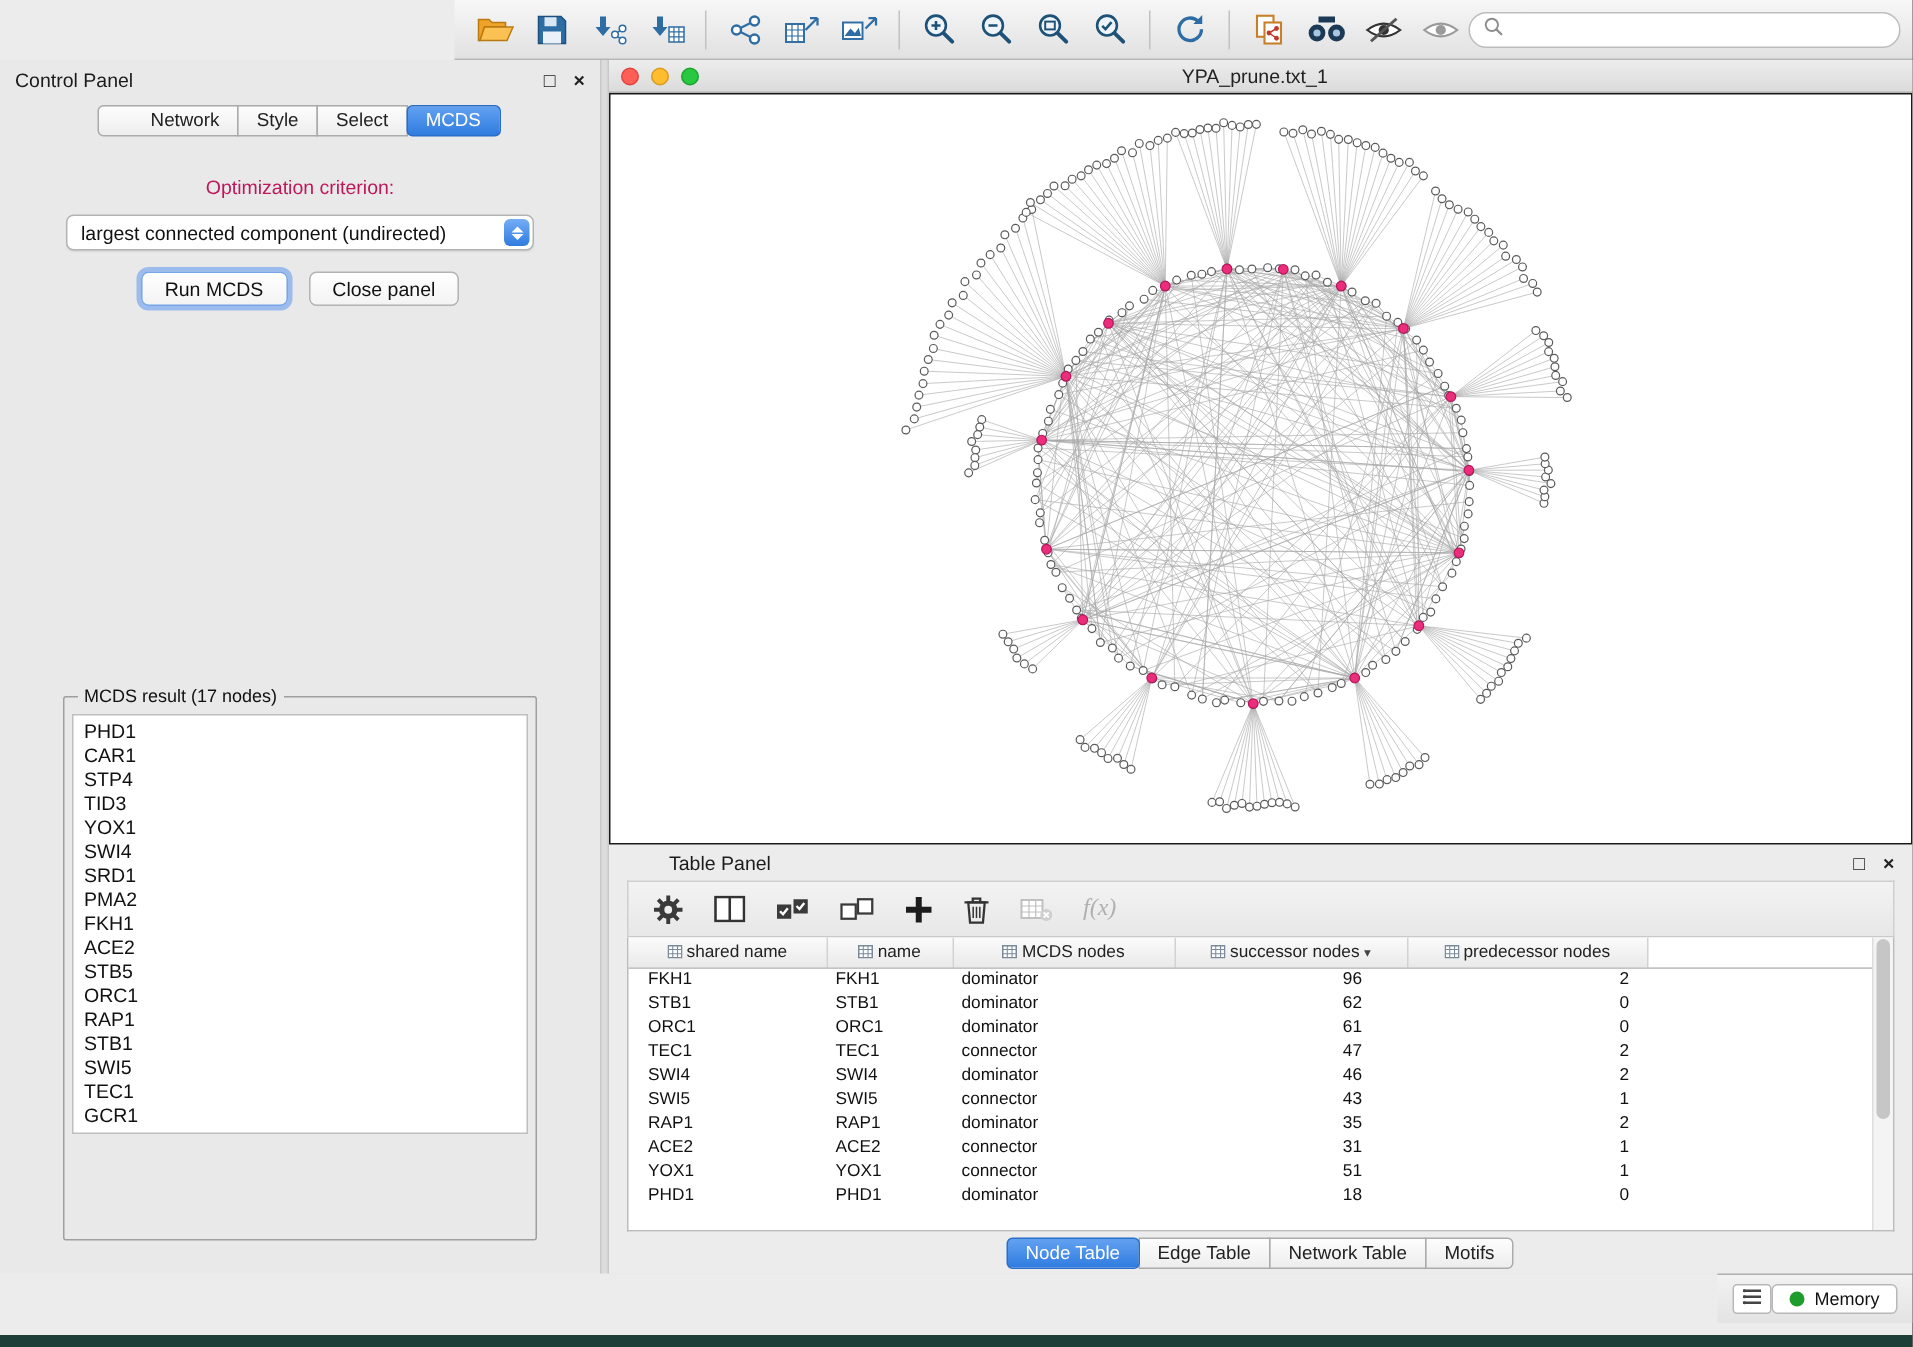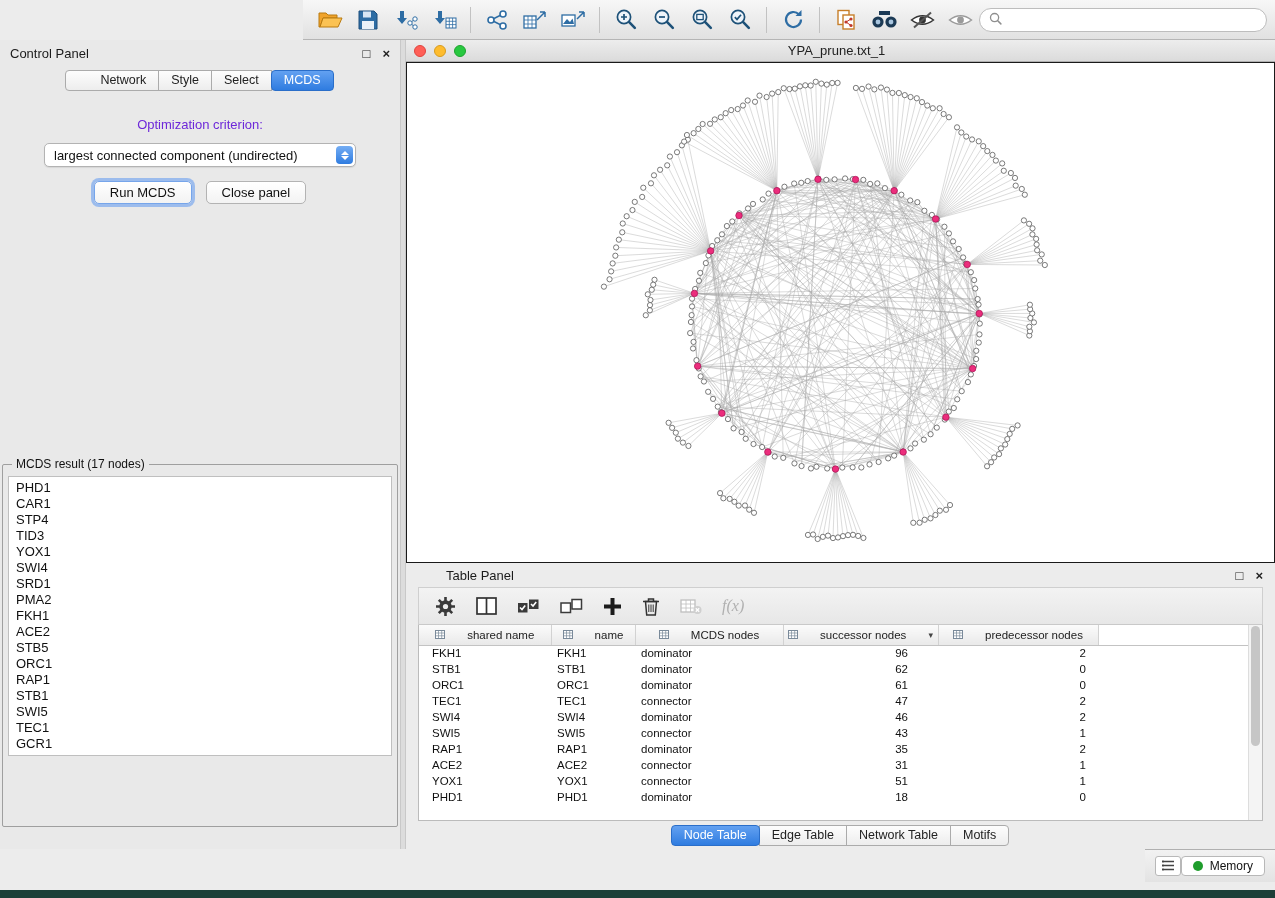--- a/index.html
+++ b/index.html
@@ -20,30 +20,30 @@
   
   .control-panel { width:400px; flex:0 0 400px; background:#e9e9e9; display:flex; flex-direction:column; }
   .panel-header { height:26px; display:flex; align-items:center; padding:0 10px; font-size:13px; color:#1b1b1b; }
   .win-icons { margin-left:auto; display:flex; gap:12px; font-size:13px; color:#222; font-weight:bold; }
   .win-icons span { cursor:default; }
   .cp-tabs { display:flex; justify-content:center; padding:4px 0 10px; }
   .cp-tab { font-size:12.5px; line-height:15px; padding:2px 12px; background:linear-gradient(#fdfdfd,#ededed); border:1px solid #ababab; margin-left:-1px; color:#222; cursor:default; }
   .cp-tab:first-child { border-radius:4px 0 0 4px;padding-left:34px; }
   .cp-tab.active { background:linear-gradient(#63a1f1,#2f7ce0); color:#fff; border-color:#2a6ec9; border-radius:4px; position:relative; z-index:2; }
   .cp-body { flex:1; display:flex; flex-direction:column; align-items:center; padding-top:16px; min-height:0; }
-  .opt-label { font-size:13px; color:#6d28d9; margin-bottom:11px; }
+  .opt-label { font-size:13px; color:#be185d; margin-bottom:11px; }
   .combo { width:312px; height:24px; background:#fff; border:1px solid #b3b3b3; border-radius:5px; display:flex; align-items:center; font-size:13px; color:#111; padding-left:9px; position:relative; box-shadow:0 1px 1px rgba(0,0,0,.08); }
   .combo-btn { position:absolute; right:2px; top:2px; bottom:2px; width:17px; background:linear-gradient(#74adf4,#2f7ce0); border-radius:4px; display:flex; flex-direction:column; align-items:center; justify-content:center; gap:1px; }
   .combo-btn i { width:0; height:0; border-left:4px solid transparent; border-right:4px solid transparent; display:block; }
   .combo-btn i.up { border-bottom:4px solid #fff; }
   .combo-btn i.down { border-top:4px solid #fff; }
   .btn-row { display:flex; gap:14px; margin-top:14px; }
   .btn { font-size:13px; padding:3px 15px; background:linear-gradient(#ffffff,#f3f3f3); border:1px solid #b3b3b3; border-radius:5px; font-family:inherit; color:#111; cursor:default; }
   .btn.focused { box-shadow:0 0 0 3px rgba(93,152,240,.55); border-color:#76a5ea; }
-  .result-box { margin-top:auto; width:396px; height:370px; margin-bottom:22px; border:1px solid #9f9f9f; padding:5px; display:flex; border-radius:2px; }
+  .result-box { margin-top:auto; width:316px; height:370px; margin-bottom:22px; border:1px solid #9f9f9f; padding:5px; display:flex; border-radius:2px; }
   .result-box legend { font-size:12px; color:#111; padding:0 4px; margin-left:4px; }
   .result-list { flex:1; background:#fff; border:1px solid #bfbfbf; overflow:hidden; padding:3px 7px; }
   .result-item { font-size:13px; line-height:16px; color:#111; }
 
   
   .right-pane { flex:1; display:flex; flex-direction:column; background:#e2e2e2; min-width:0; }
   .network-window { flex:0 0 523px; display:flex; flex-direction:column; min-height:0; }
   .net-titlebar { height:22px; flex:0 0 22px; background:linear-gradient(#ededed,#dbdbdb); border-bottom:1px solid #b0b0b0; display:flex; align-items:center; position:relative; }
   .tl { width:12px; height:12px; border-radius:50%; margin-left:8px; flex:0 0 12px; }
   .tl.red { background:#ff5f57; border:1px solid #e0443e; }
@@ -56,21 +56,21 @@
   
   .table-panel { flex:1; display:flex; flex-direction:column; padding:0 12px; background:#ececec; min-height:0; }
   .tp-header { height:24px; flex:0 0 24px; display:flex; align-items:center; font-size:13px; color:#1b1b1b;margin-left:28px; }
   .tp-toolbar { height:38px; flex:0 0 38px; background:linear-gradient(#f3f3f3,#e7e7e7); border:1px solid #cfcfcf; border-bottom:1px solid #c9c9c9; display:flex; align-items:center; gap:20px; padding:0 16px; }
   .tp-tool { display:flex; align-items:center; justify-content:center; cursor:default; }
   .fx-label { font-size:16px; font-style:italic; font-family:"Liberation Serif", serif; color:#b0b0b0; }
   .table-wrap { flex:1; background:#fff; border:1px solid #bbb; border-top:none; position:relative; overflow:hidden; min-height:0; }
   table.node-table { border-collapse:collapse; table-layout:fixed; width:calc(100% - 14px); font-size:11.5px; }
   .node-table thead th { height:20px; background:linear-gradient(#fbfbfb,#e9e9e9); border-right:1px solid #d2d2d2; border-bottom:1px solid #c3c3c3; font-weight:normal; color:#222; }
   .node-table thead th.filler { background:#fff; border-right:none; }
-  .th-inner { display:flex; align-items:center; justify-content:center; gap:22px; font-size:11.5px; }
+  .th-inner { display:flex; align-items:center; justify-content:center; gap:3px; font-size:11.5px; }
   .sort-chev { font-size:9px; color:#444; }
   .node-table td { height:16px; padding:0 6px; color:#111; overflow:hidden; white-space:nowrap; }
   .node-table td.c0 { padding-left:13px; }
   .node-table td.c3 { text-align:right; padding-right:30px; }
   .node-table td.c4 { text-align:right; padding-right:12px; }
   .vscroll { position:absolute; top:0; right:0; bottom:0; width:14px; background:#f4f4f4; border-left:1px solid #ddd; }
   .vscroll .thumb { position:absolute; top:1px; left:2px; right:2px; height:120px; background:#c6c6c6; border-radius:6px; }
   .tp-tabs { height:28px; flex:0 0 28px; display:flex; justify-content:center; align-items:center; }
   .tp-tab { font-size:12.5px; line-height:15px; padding:2px 12px; background:linear-gradient(#fdfdfd,#ededed); border:1px solid #ababab; margin-left:-1px; color:#222; cursor:default; }
   .tp-tab:first-child { border-radius:4px 0 0 4px; }

